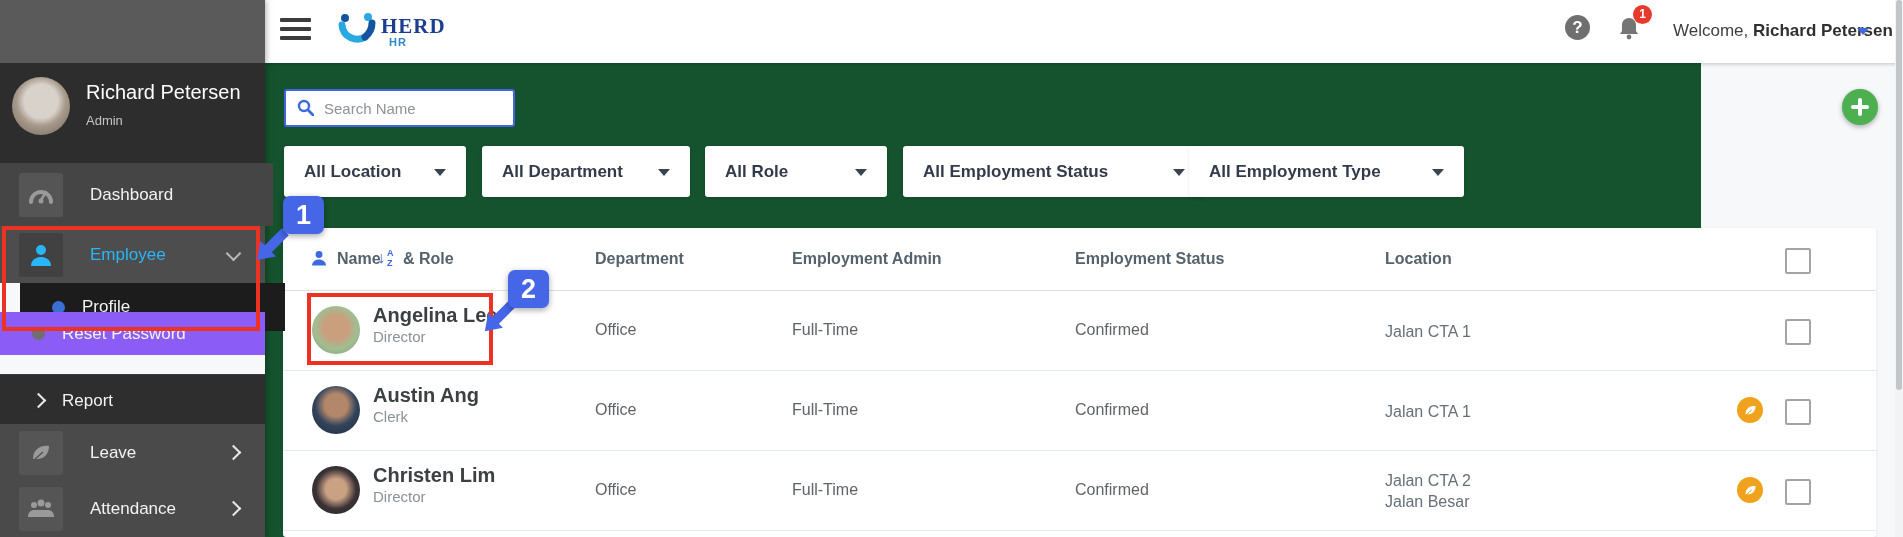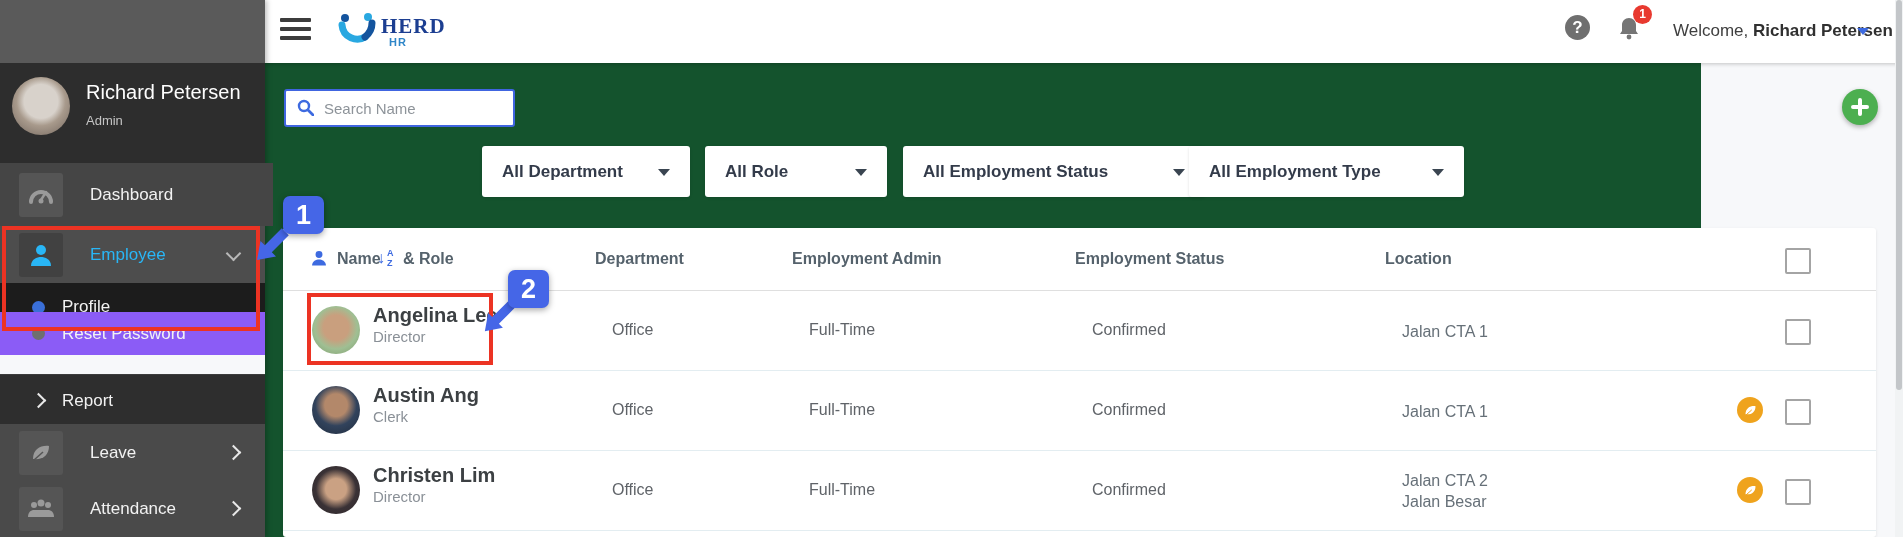--- a/index.html
+++ b/index.html
@@ -31,21 +31,21 @@
            box-shadow:2px 0 5px rgba(0,0,0,.25);}
   .side-strip{position:absolute;left:0;top:0;width:265px;height:63px;background:#5a5a5a;}
   .user-block{position:absolute;left:0;top:63px;width:265px;height:100px;background:#2d2d2d;}
   .avatar-admin{position:absolute;left:12px;top:14px;width:58px;height:58px;border-radius:50%;
                 background:radial-gradient(circle at 50% 42%,#d8d2cb 0 38%,#a89a8c 55%,#6e625a 100%);}
   .user-name{position:absolute;left:86px;top:18px;font-size:20px;color:#fdfdfd;}
   .user-role{position:absolute;left:86px;top:50px;font-size:13px;color:#c4c4c4;}
   .mrow{position:absolute;left:0;width:265px;cursor:pointer;}
   .mrow-dashboard{top:163px;height:63px;background:#454545;padding-left:8px;}
   .mrow-employee {top:226px;height:57px;background:#4d4d4d;}
-  .mrow-profile  {top:283px;height:48px;background:#1c1c1c;}
+  .mrow-profile  {top:283px;height:48px;background:#1c1c1c;margin-left:20px;}
   .mrow-reset    {top:312px;height:43px;background:#8b5cf6;}
   .mrow-report   {top:374px;height:50px;background:#2e2e2e;border-top:1px solid #3c3c3c;}
   .mrow-leave    {top:424px;height:57px;background:#4a4a4a;}
   .mrow-attendance{top:481px;height:56px;background:#4a4a4a;}
   .icon-sq{position:absolute;left:19px;width:44px;height:44px;border-radius:3px;background:#555555;
            display:flex;align-items:center;justify-content:center;}
   .icon-sq.dark{background:#414141;}
   .mlabel{position:absolute;left:90px;font-size:17px;color:#f2f2f2;}
   .mlabel.cyan{color:#29b6f6;}
   .mlabel.sub{left:62px;}
@@ -72,21 +72,21 @@
   .f0{left:19px;width:182px;} .f1{left:217px;width:208px;} .f2{left:440px;width:182px;}
   .f3{left:638px;width:302px;} .f4{left:924px;width:275px;text-decoration:underline;}
 
   
   .card{position:absolute;left:18px;top:165px;width:1593px;height:309px;background:#fff;
         border-radius:3px;box-shadow:0 1px 3px rgba(0,0,0,.1);}
   .thead{position:absolute;left:0;top:0;width:100%;height:62px;border-bottom:1px solid #dfdfdf;}
   .hcell{position:absolute;top:22px;font-size:16px;font-weight:700;color:#55626c;white-space:nowrap;}
   .trow{position:absolute;left:0;width:100%;height:80px;border-bottom:1px solid #e3edf1;}
   .r0{top:62px;} .r1{top:142px;} .r2{top:222px;}
-  .cell{position:absolute;font-size:16px;color:#5f6368;white-space:nowrap;margin-left:17px;}
+  .cell{position:absolute;font-size:16px;color:#5f6368;white-space:nowrap;}
   .c-dept{left:312px;top:31px;} .c-type{left:509px;top:31px;} .c-status{left:792px;top:31px;}
   .c-loc{left:1102px;top:31px;color:#667078;line-height:21px;}
   .c-loc.two{top:20px;}
   .avatar{position:absolute;left:29px;top:16px;width:48px;height:48px;border-radius:50%;}
   .av-1{background:radial-gradient(circle at 50% 45%,#c99f7e 0 35%,#9fbf93 60%,#7d9a6a 100%);}
   .av-2{background:radial-gradient(circle at 50% 40%,#b3886a 0 30%,#32435c 55%,#1f2b3d 100%);}
   .av-3{background:radial-gradient(circle at 50% 48%,#caa183 0 30%,#3a3236 58%,#2c2528 100%);}
   .ename{position:absolute;left:90px;top:14px;font-size:20px;font-weight:700;color:#3c4043;white-space:nowrap;}
   .erole{position:absolute;left:90px;top:38px;font-size:15px;color:#8a9097;white-space:nowrap;}
   .leaf-badge{position:absolute;left:1454px;top:27px;width:26px;height:26px;border-radius:50%;background:#efa31d;
@@ -238,20 +238,24 @@
       </svg>
       <input class="search-input" type="text" placeholder="Search Name" style="">
     </div>
 
     <div class="add-btn">
       <svg width="18" height="18" viewBox="0 0 18 18">
         <path d="M9 2 L9 16 M2 9 L16 9" stroke="#ffffff" stroke-width="4" stroke-linecap="round"></path>
       </svg>
     </div>
 
+    <div class="filter f0">
+      <span class="flabel">All Location</span>
+      <span class="fcaret"></span>
+    </div>
     <div class="filter f1">
       <span class="flabel">All Department</span>
       <span class="fcaret"></span>
     </div>
     <div class="filter f2">
       <span class="flabel">All Role</span>
       <span class="fcaret"></span>
     </div>
     <div class="filter f3">
       <span class="flabel">All Employment Status</span>

